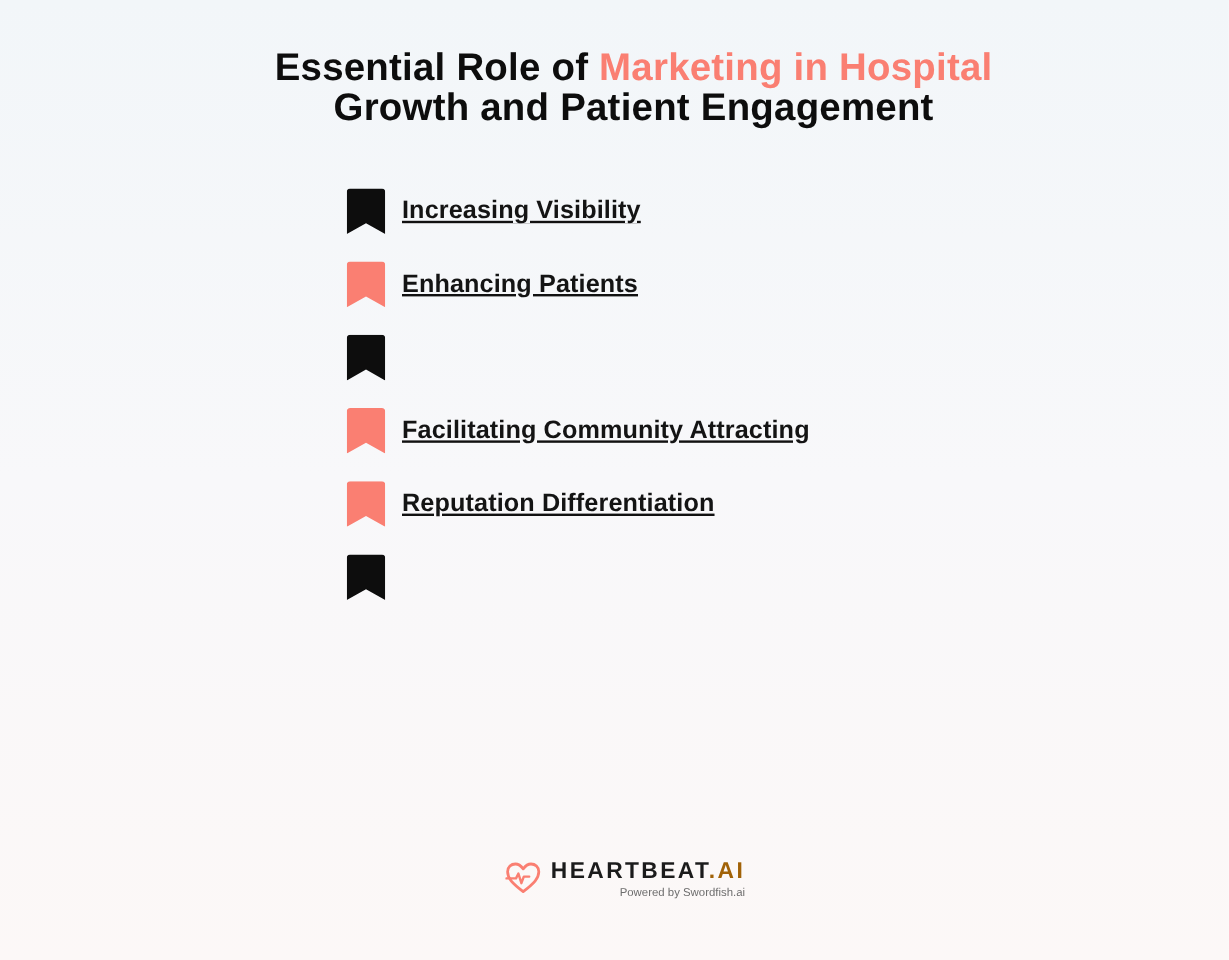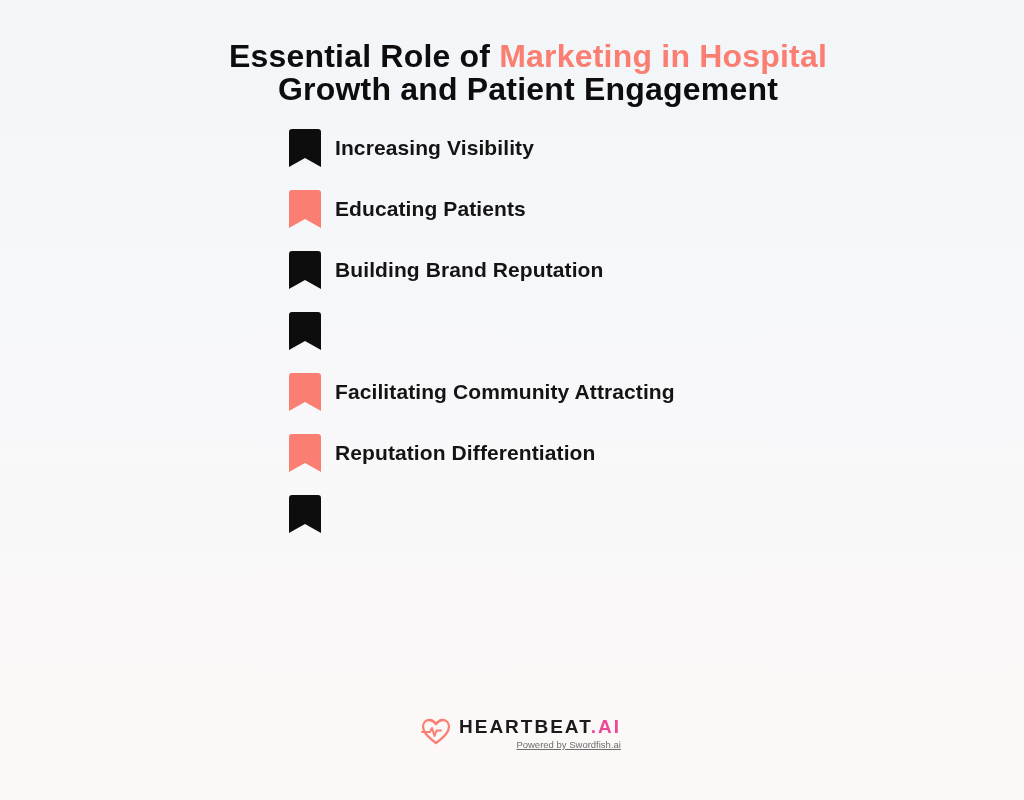--- a/index.html
+++ b/index.html
@@ -10,44 +10,44 @@
       color: #111;
       position: relative;
     }
     .title {
       position: absolute; left: 16px; top: 40px; width: 1024px;
       text-align: center; font-weight: bold; font-size: 32px; line-height: 33px;
       color: #0d0d0d; letter-spacing: 0.2px;
     }
     .title .accent { color: #fa7f72; }
     .list {
-      position: absolute; left: 289px; top: 128px;
-      margin: 0; padding: 0; list-style: none;
+      position: absolute; left: 289px; top: 156px;
+      margin: 0; padding: 0; list-style: none; text-decoration: underline;
     }
     .item {
       display: flex; align-items: center; height: 61px; margin: 0;
     }
     .item .bm {
       width: 32px; height: 38px; flex: none; margin-right: 14px;
       margin-top: -22px;
     }
     .item .label {
       font-size: 21px; font-weight: bold; color: #141414; margin-top: -22px;
       letter-spacing: 0.1px;
     }
     .footer {
       position: absolute; left: 421px; top: 716px; display: flex; align-items: flex-start;
     }
     .footer .heart { width: 30px; height: 28px; margin-right: 8px; margin-top: 1px; }
     .brand {
       font-size: 19px; font-weight: bold; letter-spacing: 2px; color: #1b1b1b; line-height: 22px;
     }
-    .brand .ai { color: #ec4899; }
+    .brand .ai { color: #a16207; }
     .powered {
-      font-size: 9.5px; color: #6d6d6d; text-align: right; margin-top: 1px; line-height: 12px; text-decoration: underline;
+      font-size: 9.5px; color: #6d6d6d; text-align: right; margin-top: 1px; line-height: 12px;
     }
   </style>
 </head>
 <body>
 
 <div class="title">
   <div><span>Essential Role of </span><span class="accent">Marketing in Hospital</span></div>
   <div>Growth and Patient Engagement</div>
 </div>
 
@@ -55,27 +55,21 @@
   <li class="item">
     <svg class="bm" viewBox="0 0 32 38">
         <path d="M3 0 H29 Q32 0 32 3 V38 L16 29 L0 38 V3 Q0 0 3 0 Z" fill="#0d0d0d"></path>
       </svg>
     <span class="label">Increasing Visibility</span>
   </li>
   <li class="item">
     <svg class="bm" viewBox="0 0 32 38">
         <path d="M3 0 H29 Q32 0 32 3 V38 L16 29 L0 38 V3 Q0 0 3 0 Z" fill="#fa7f72"></path>
       </svg>
-    <span class="label">Educating Patients</span>
-  </li>
-  <li class="item">
-    <svg class="bm" viewBox="0 0 32 38">
-        <path d="M3 0 H29 Q32 0 32 3 V38 L16 29 L0 38 V3 Q0 0 3 0 Z" fill="#0d0d0d"></path>
-      </svg>
-    <span class="label">Building Brand Reputation</span>
+    <span class="label">Enhancing Patients</span>
   </li>
   <li class="item">
     <svg class="bm" viewBox="0 0 32 38">
         <path d="M3 0 H29 Q32 0 32 3 V38 L16 29 L0 38 V3 Q0 0 3 0 Z" fill="#0d0d0d"></path>
       </svg>
   </li>
   <li class="item">
     <svg class="bm" viewBox="0 0 32 38">
         <path d="M3 0 H29 Q32 0 32 3 V38 L16 29 L0 38 V3 Q0 0 3 0 Z" fill="#fa7f72"></path>
       </svg>

